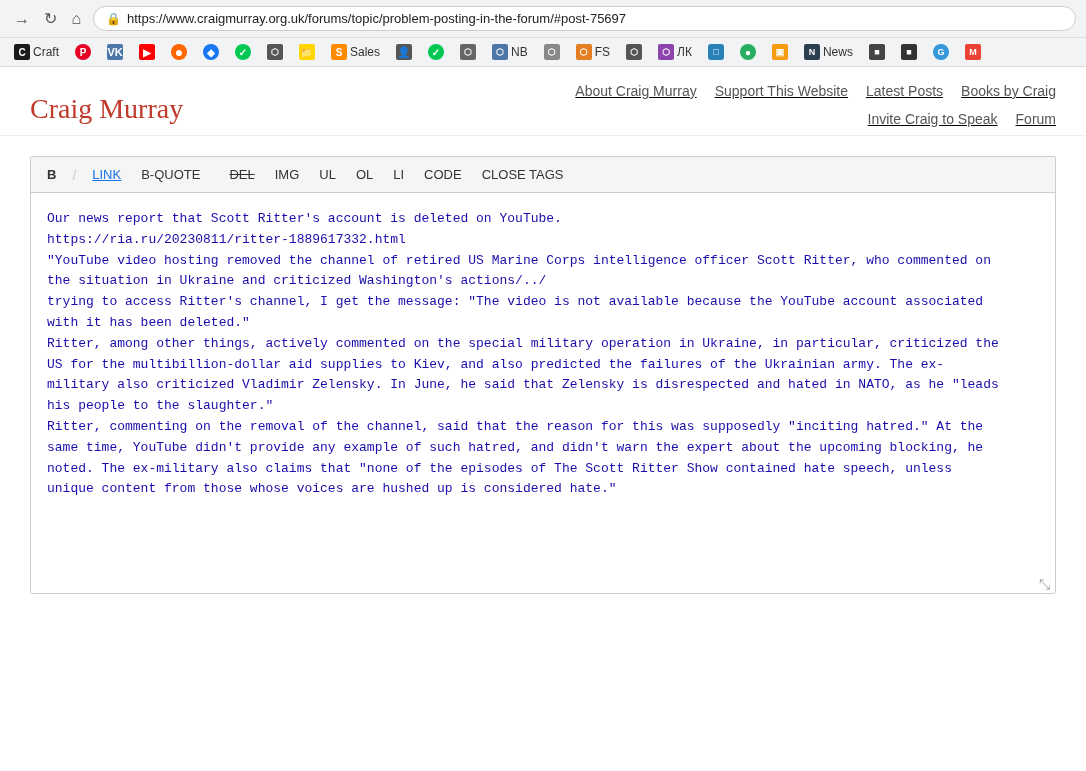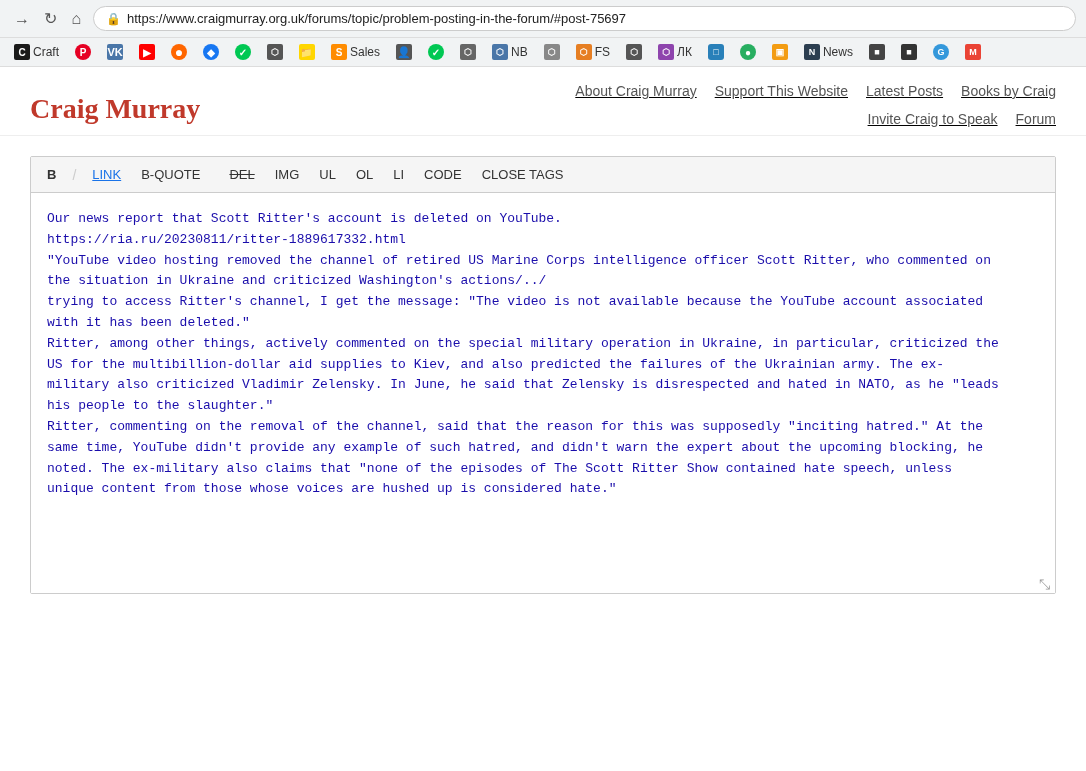--- a/index.html
+++ b/index.html
@@ -87,21 +87,21 @@
       border-bottom: 1px solid #eee;
     }
     .site-header-inner {
       display: flex;
       align-items: center;
       justify-content: space-between;
       flex-wrap: wrap;
     }
     .site-logo {
       font-size: 28px;
-      font-weight: bold;
+      font-weight: normal;
       color: #c0392b;
       text-decoration: none;
       font-family: Georgia, serif;
     }
     .site-nav {
       display: flex;
       flex-direction: column;
       align-items: flex-end;
       gap: 4px;
     }

